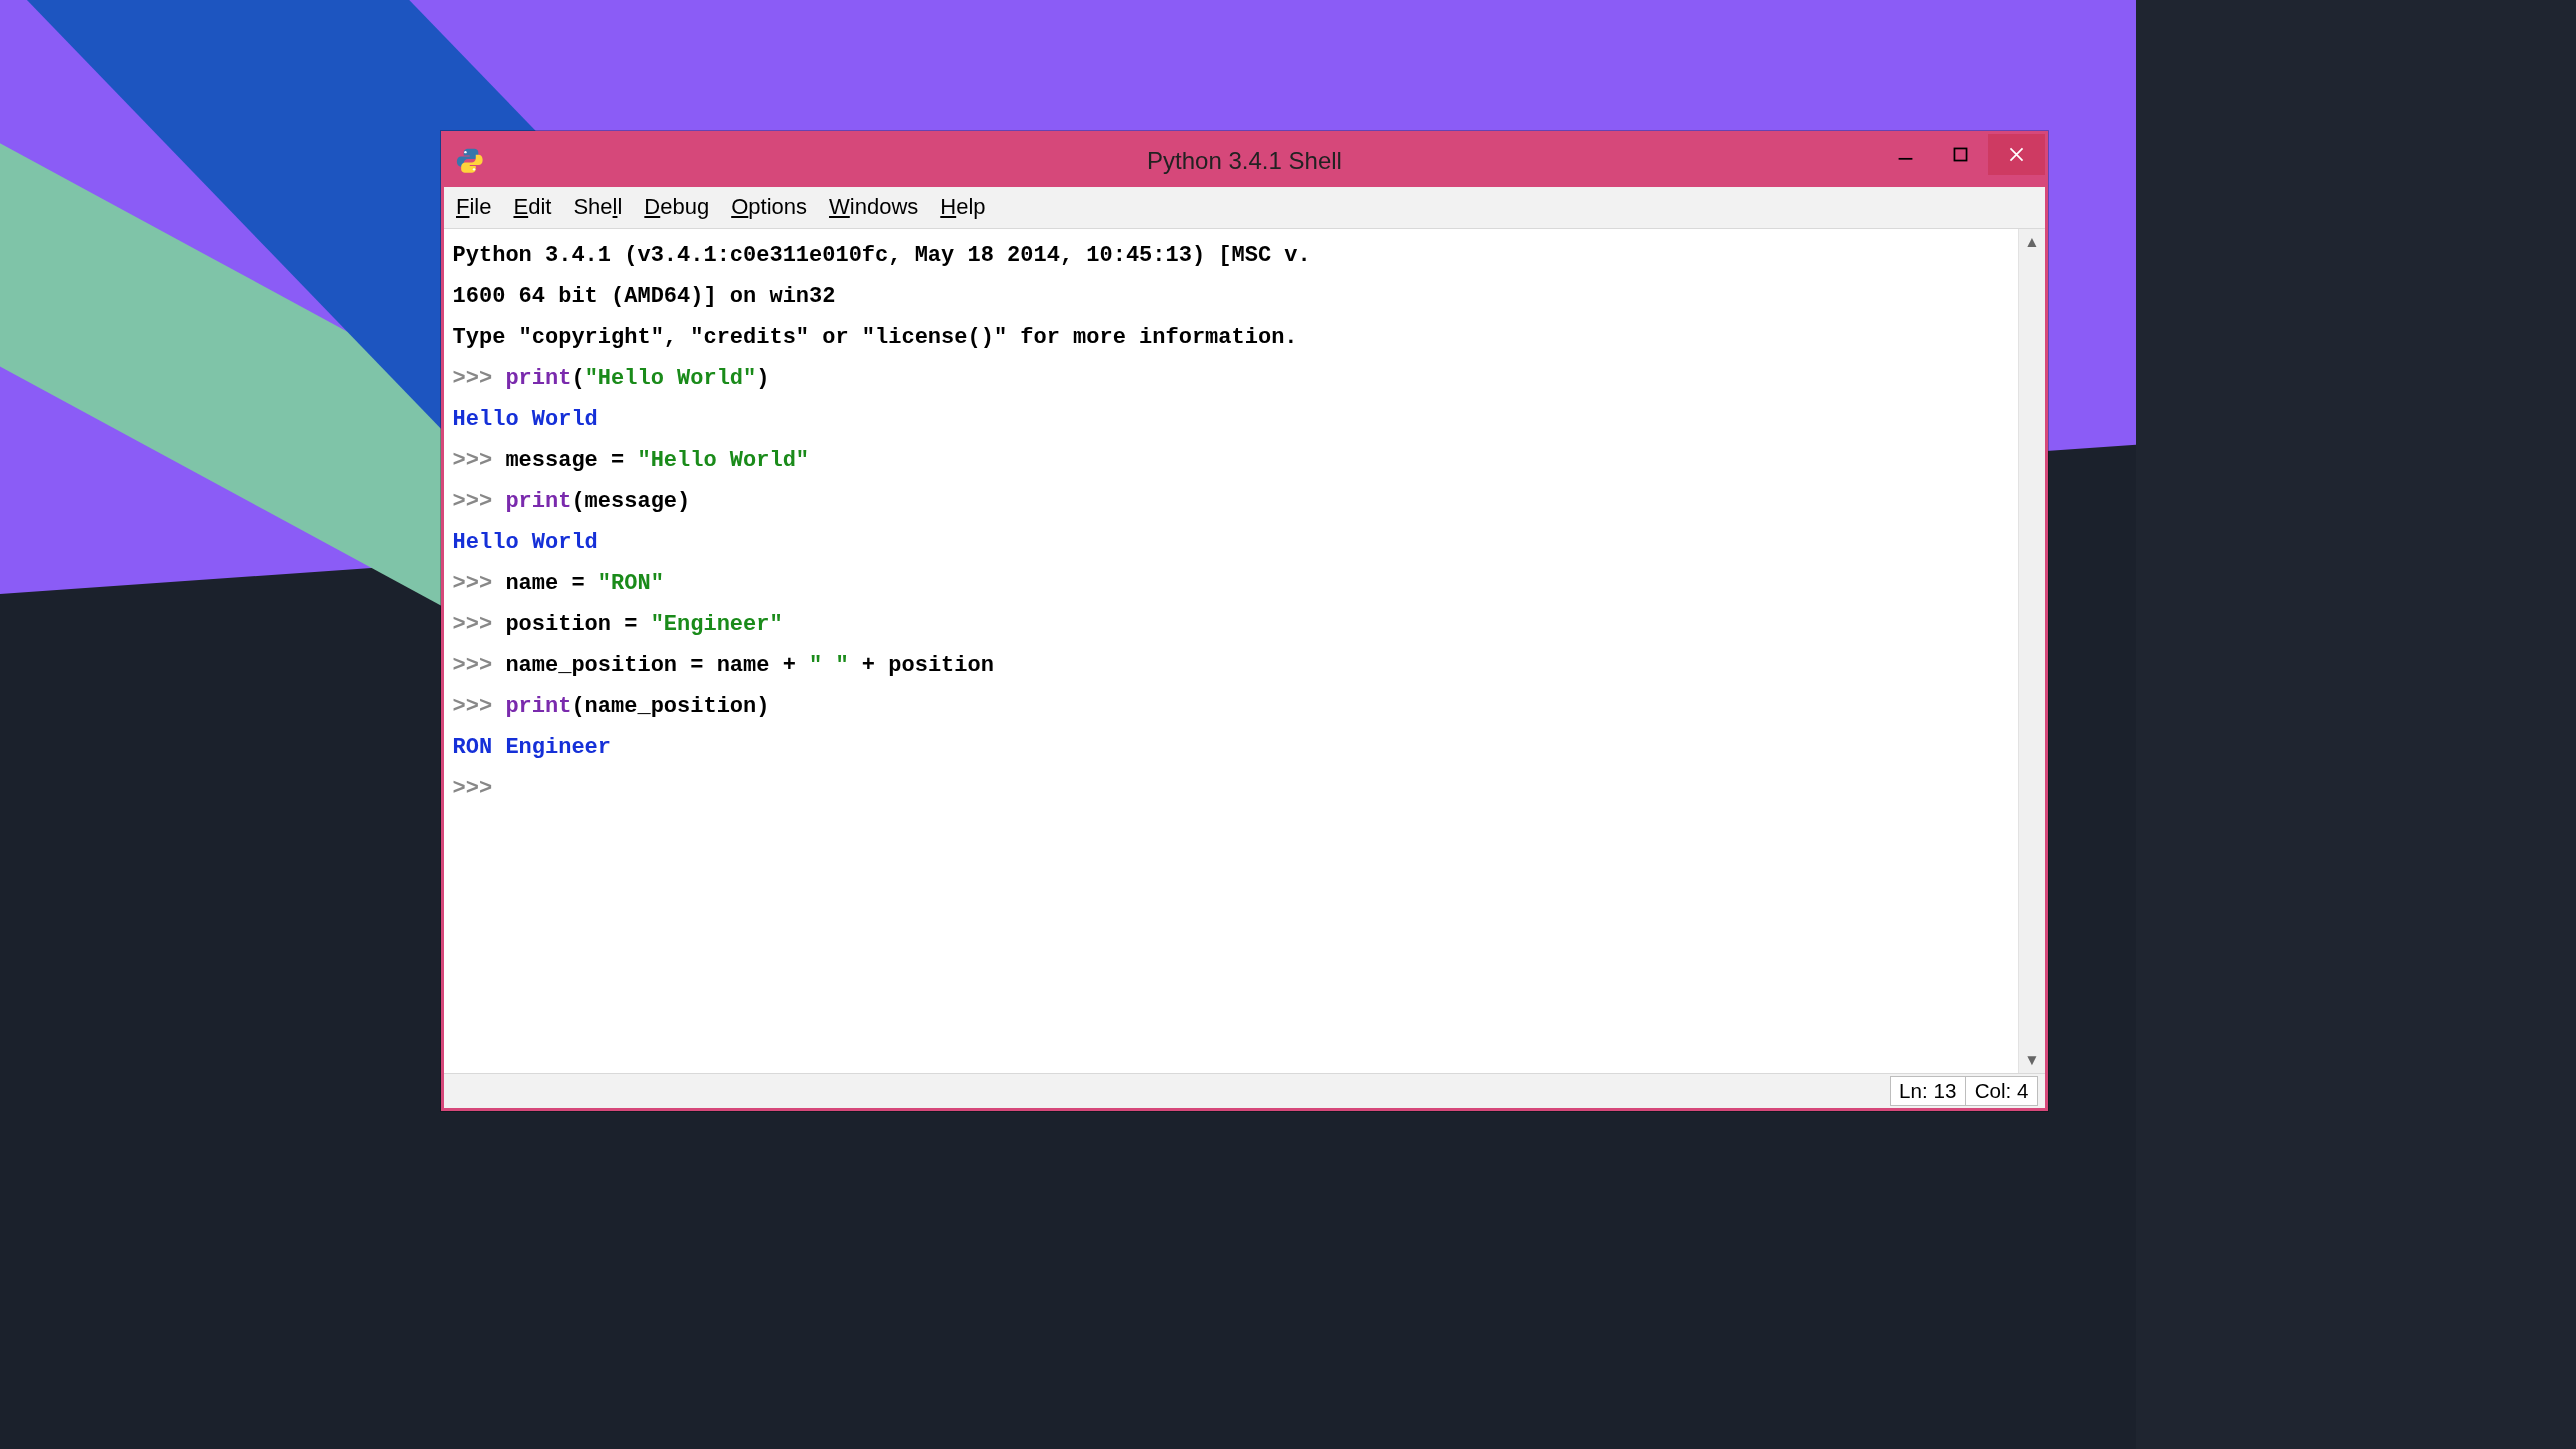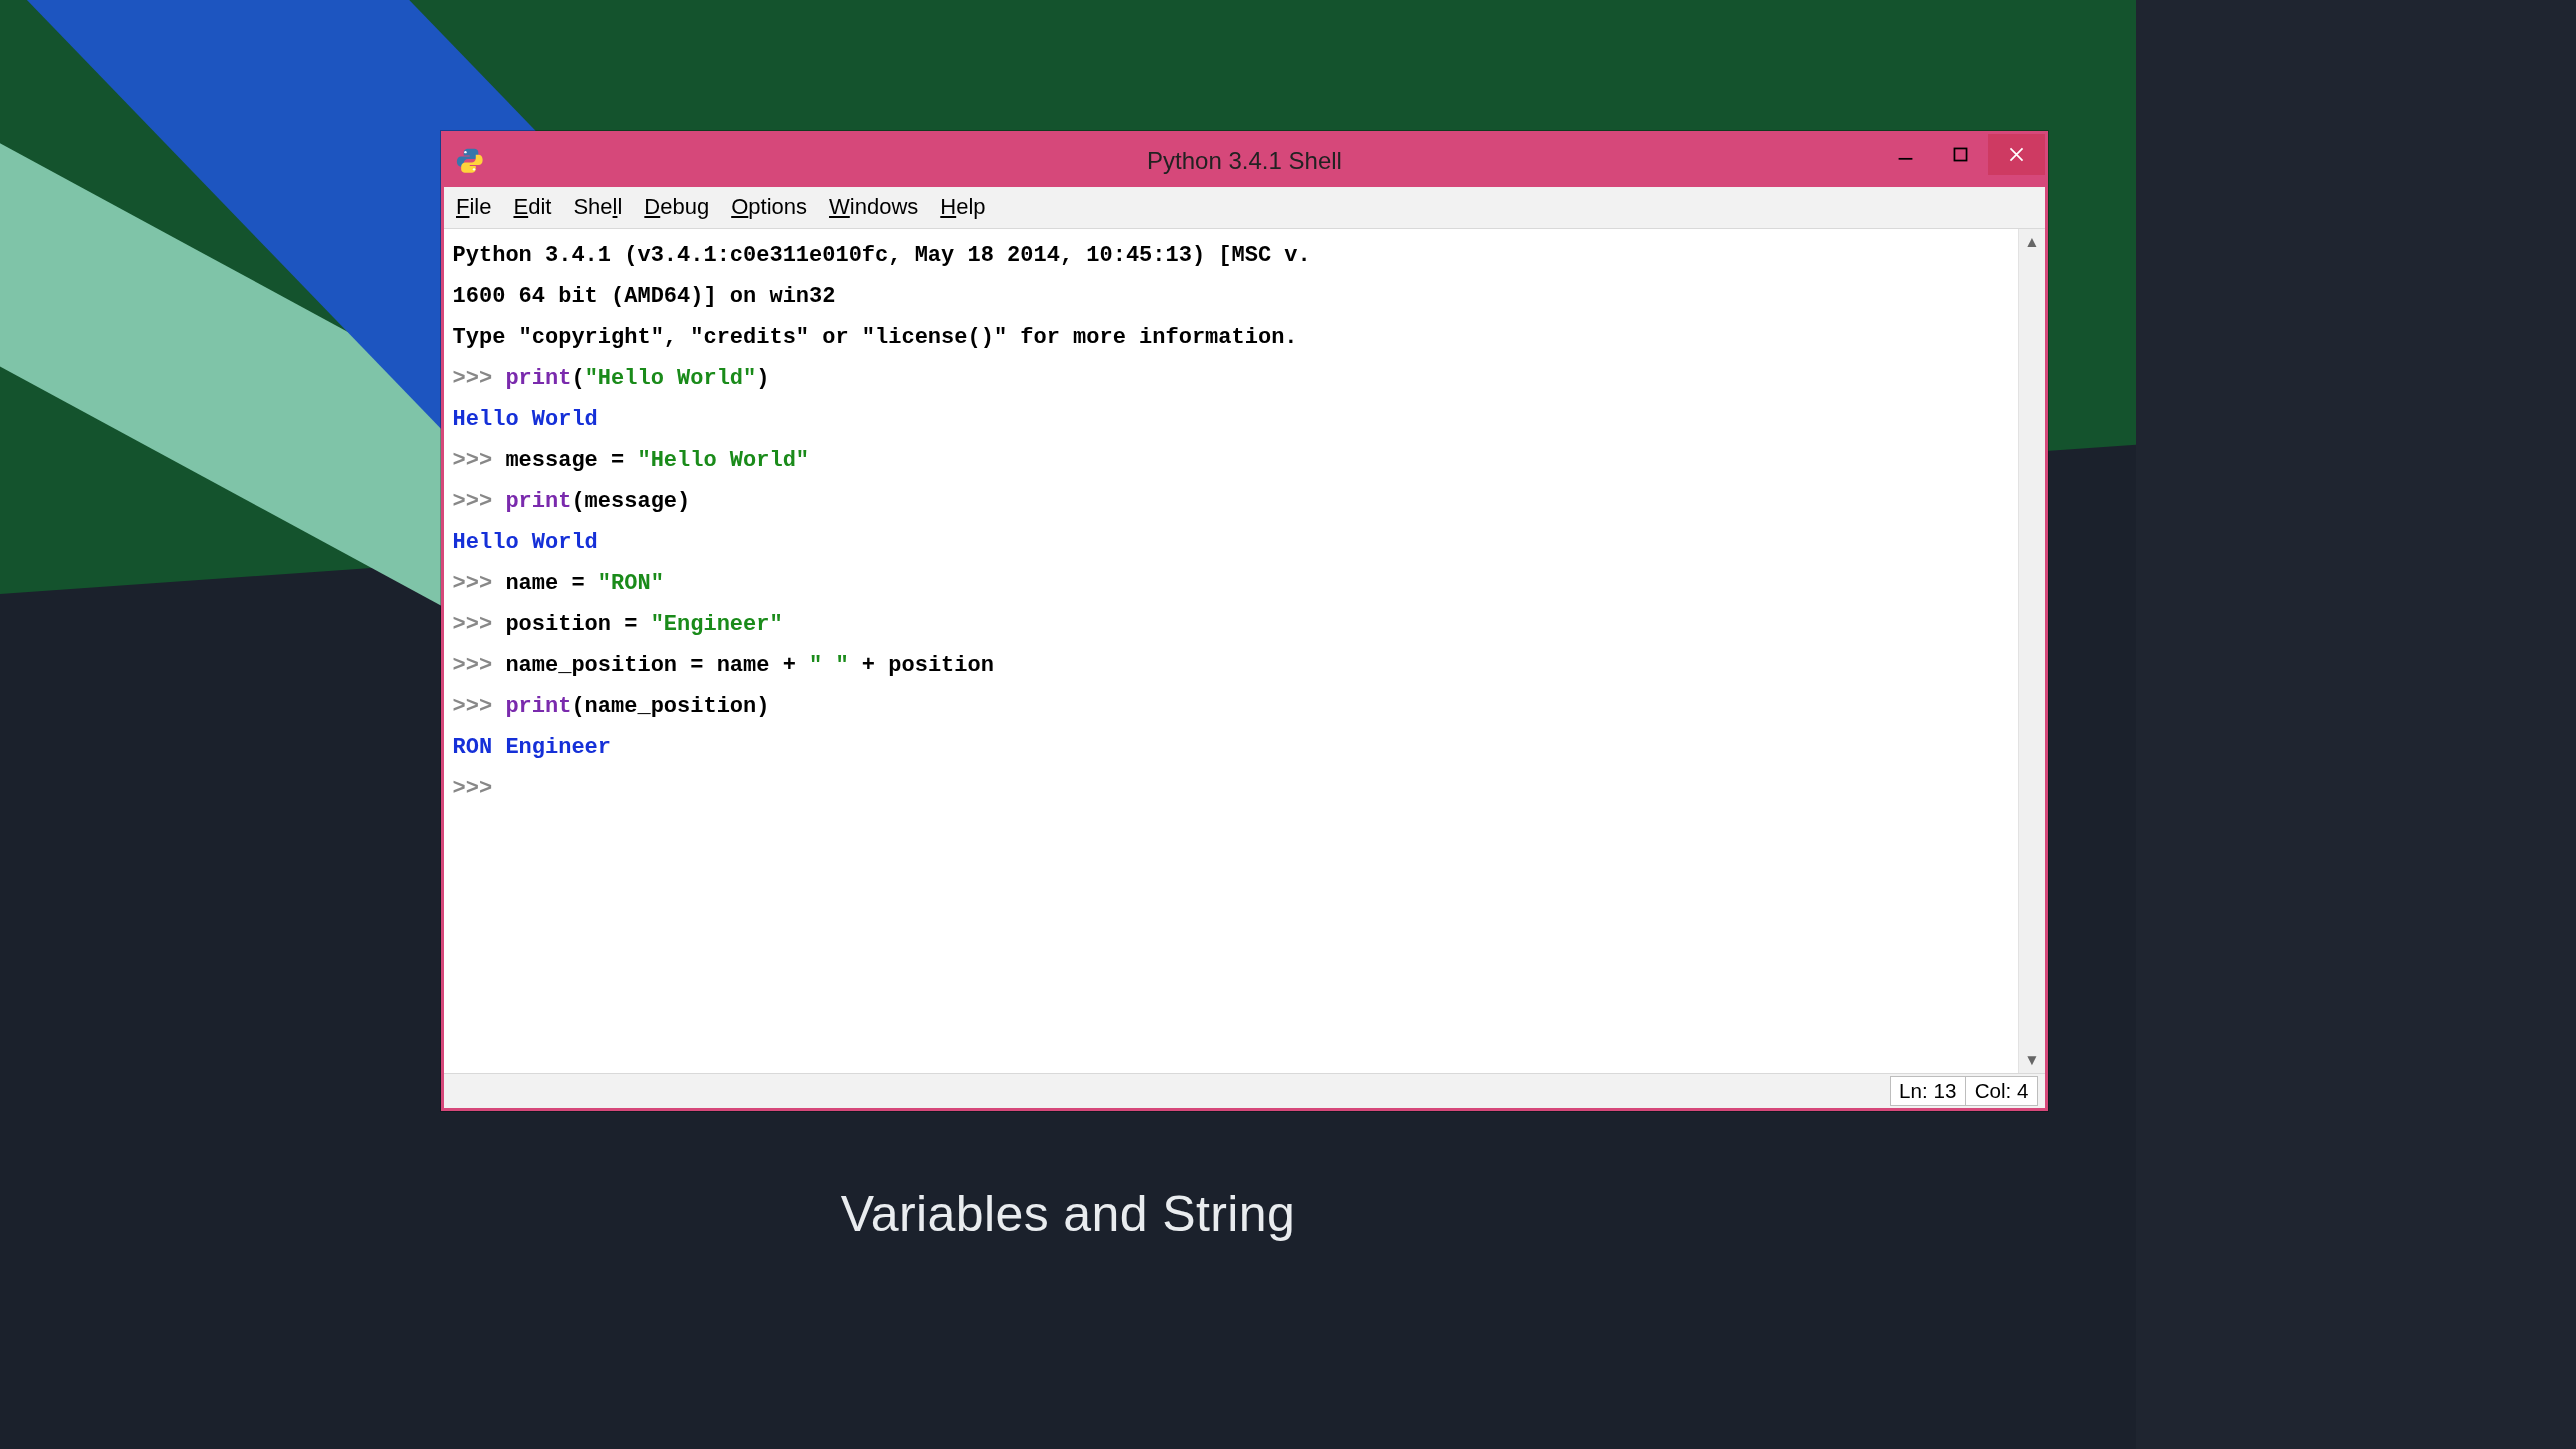--- a/index.html
+++ b/index.html
@@ -10,21 +10,21 @@
     overflow: hidden;
     font-family: "Segoe UI", Arial, sans-serif;
     background: #1f2530;
   }
 
   
   .slide {
     position: relative;
     width: 2136px;
     height: 1449px;
-    background: #14532d;
+    background: #8b5cf6;
     overflow: hidden;
   }
   
   .slide::before {
     content: "";
     position: absolute;
     left: -343px;
     top: 618px;
     width: 3606px;
     height: 1889px;
@@ -271,15 +271,14 @@
         <div class="arrow">▼</div>
       </div>
     </div>
 
     <div class="statusbar">
       <span class="cell"><span>Ln: </span><span>13</span></span>
       <span class="cell"><span>Col: </span><span>4</span></span>
     </div>
   </div>
 
-  <div class="caption">Variables and String</div>
 </div>
 
 
 </body></html>

